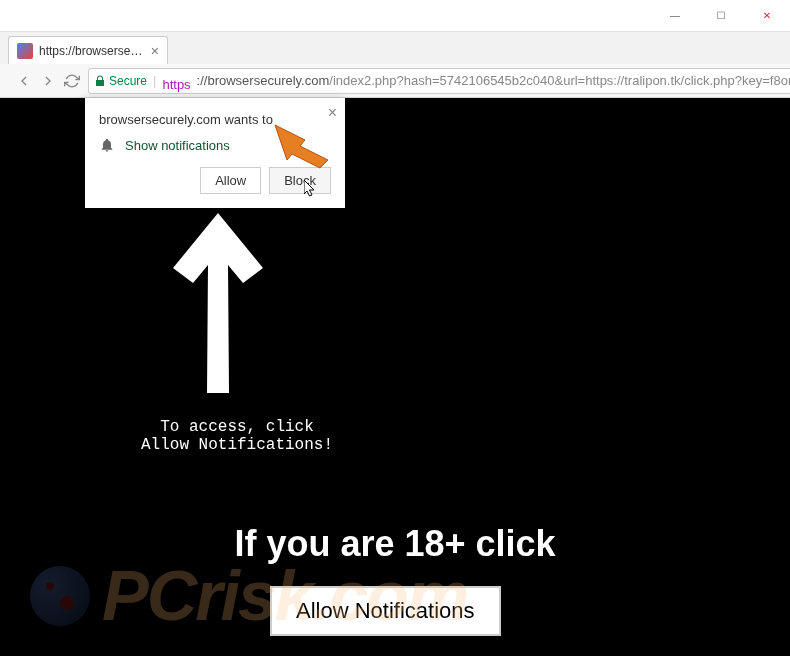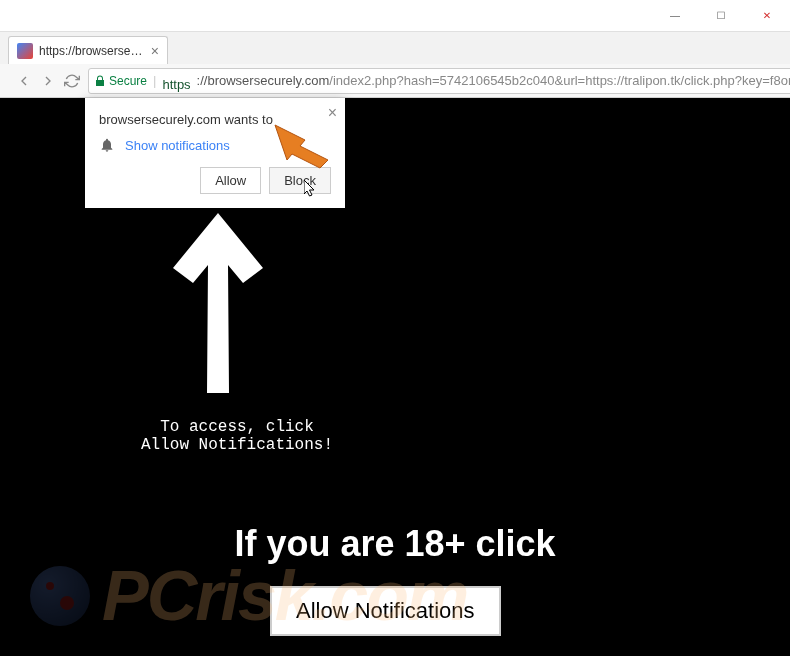--- a/index.html
+++ b/index.html
@@ -13,28 +13,28 @@
     .tab { height: 28px; background: #fff; border: 1px solid #ccc; border-bottom: none; border-radius: 3px 3px 0 0; padding: 0 8px; display: flex; align-items: center; gap: 6px; max-width: 160px; font-size: 12px; color: #333; }
     .tab-favicon { width: 16px; height: 16px; background: linear-gradient(135deg, #4285f4, #ea4335); border-radius: 2px; flex-shrink: 0; }
     .tab-title { white-space: nowrap; overflow: hidden; text-overflow: ellipsis; flex: 1; }
     .tab-close { font-size: 14px; color: #777; }
     
     .addressbar { height: 34px; background: #f7f7f7; border-bottom: 1px solid #d0d0d0; display: flex; align-items: center; padding: 0 16px; gap: 8px; }
     .nav-btn { width: 24px; height: 24px; display: flex; align-items: center; justify-content: center; color: #888; }
     .nav-btn svg { width: 16px; height: 16px; }
     .omnibox { flex: 1; height: 26px; background: #fff; border: 1px solid #ccc; border-radius: 3px; display: flex; align-items: center; padding: 0 6px; gap: 6px; font-size: 13px; }
     .lock { color: #0b8043; display: flex; align-items: center; gap: 4px; font-size: 12px; }
-    .url-secure { color: #14532d; margin-top: 8px; }
+    .url-secure { color: #a21caf; margin-top: 8px; }
     .url-rest { color: #555; white-space: nowrap; overflow: hidden; text-overflow: ellipsis; }
     
     .content { position: relative; height: 558px; background: #000; }
     
     .notif-popup { position: absolute; top: 0; left: 85px; width: 260px; background: #fff; box-shadow: 0 2px 10px rgba(0,0,0,0.3); padding: 14px; font-size: 13px; color: #333; z-index: 10; }
     .notif-title { font-size: 13px; margin-bottom: 10px; }
-    .notif-row { display: flex; align-items: center; gap: 10px; margin-bottom: 14px; font-size: 13px; color: #3b82f6; text-align: center; }
+    .notif-row { display: flex; align-items: center; gap: 10px; margin-bottom: 14px; font-size: 13px; color: #14532d; text-align: center; }
     .notif-close { position: absolute; top: 6px; right: 8px; font-size: 16px; color: #888; }
     .notif-btns { display: flex; justify-content: flex-end; gap: 8px; margin-top: 8px; }
     .notif-btn { padding: 5px 14px; border: 1px solid #ccc; background: #fff; font-size: 13px; color: #333; cursor: pointer; }
     .notif-btn.block { background: #f5f5f5; }
     
     .orange-arrow { position: absolute; top: 22px; left: 270px; width: 60px; height: 50px; z-index: 11; }
     .orange-arrow svg { width: 100%; height: 100%; }
     
     .cursor { position: absolute; top: 82px; left: 304px; font-size: 16px; color: #000; z-index: 12; }
     

